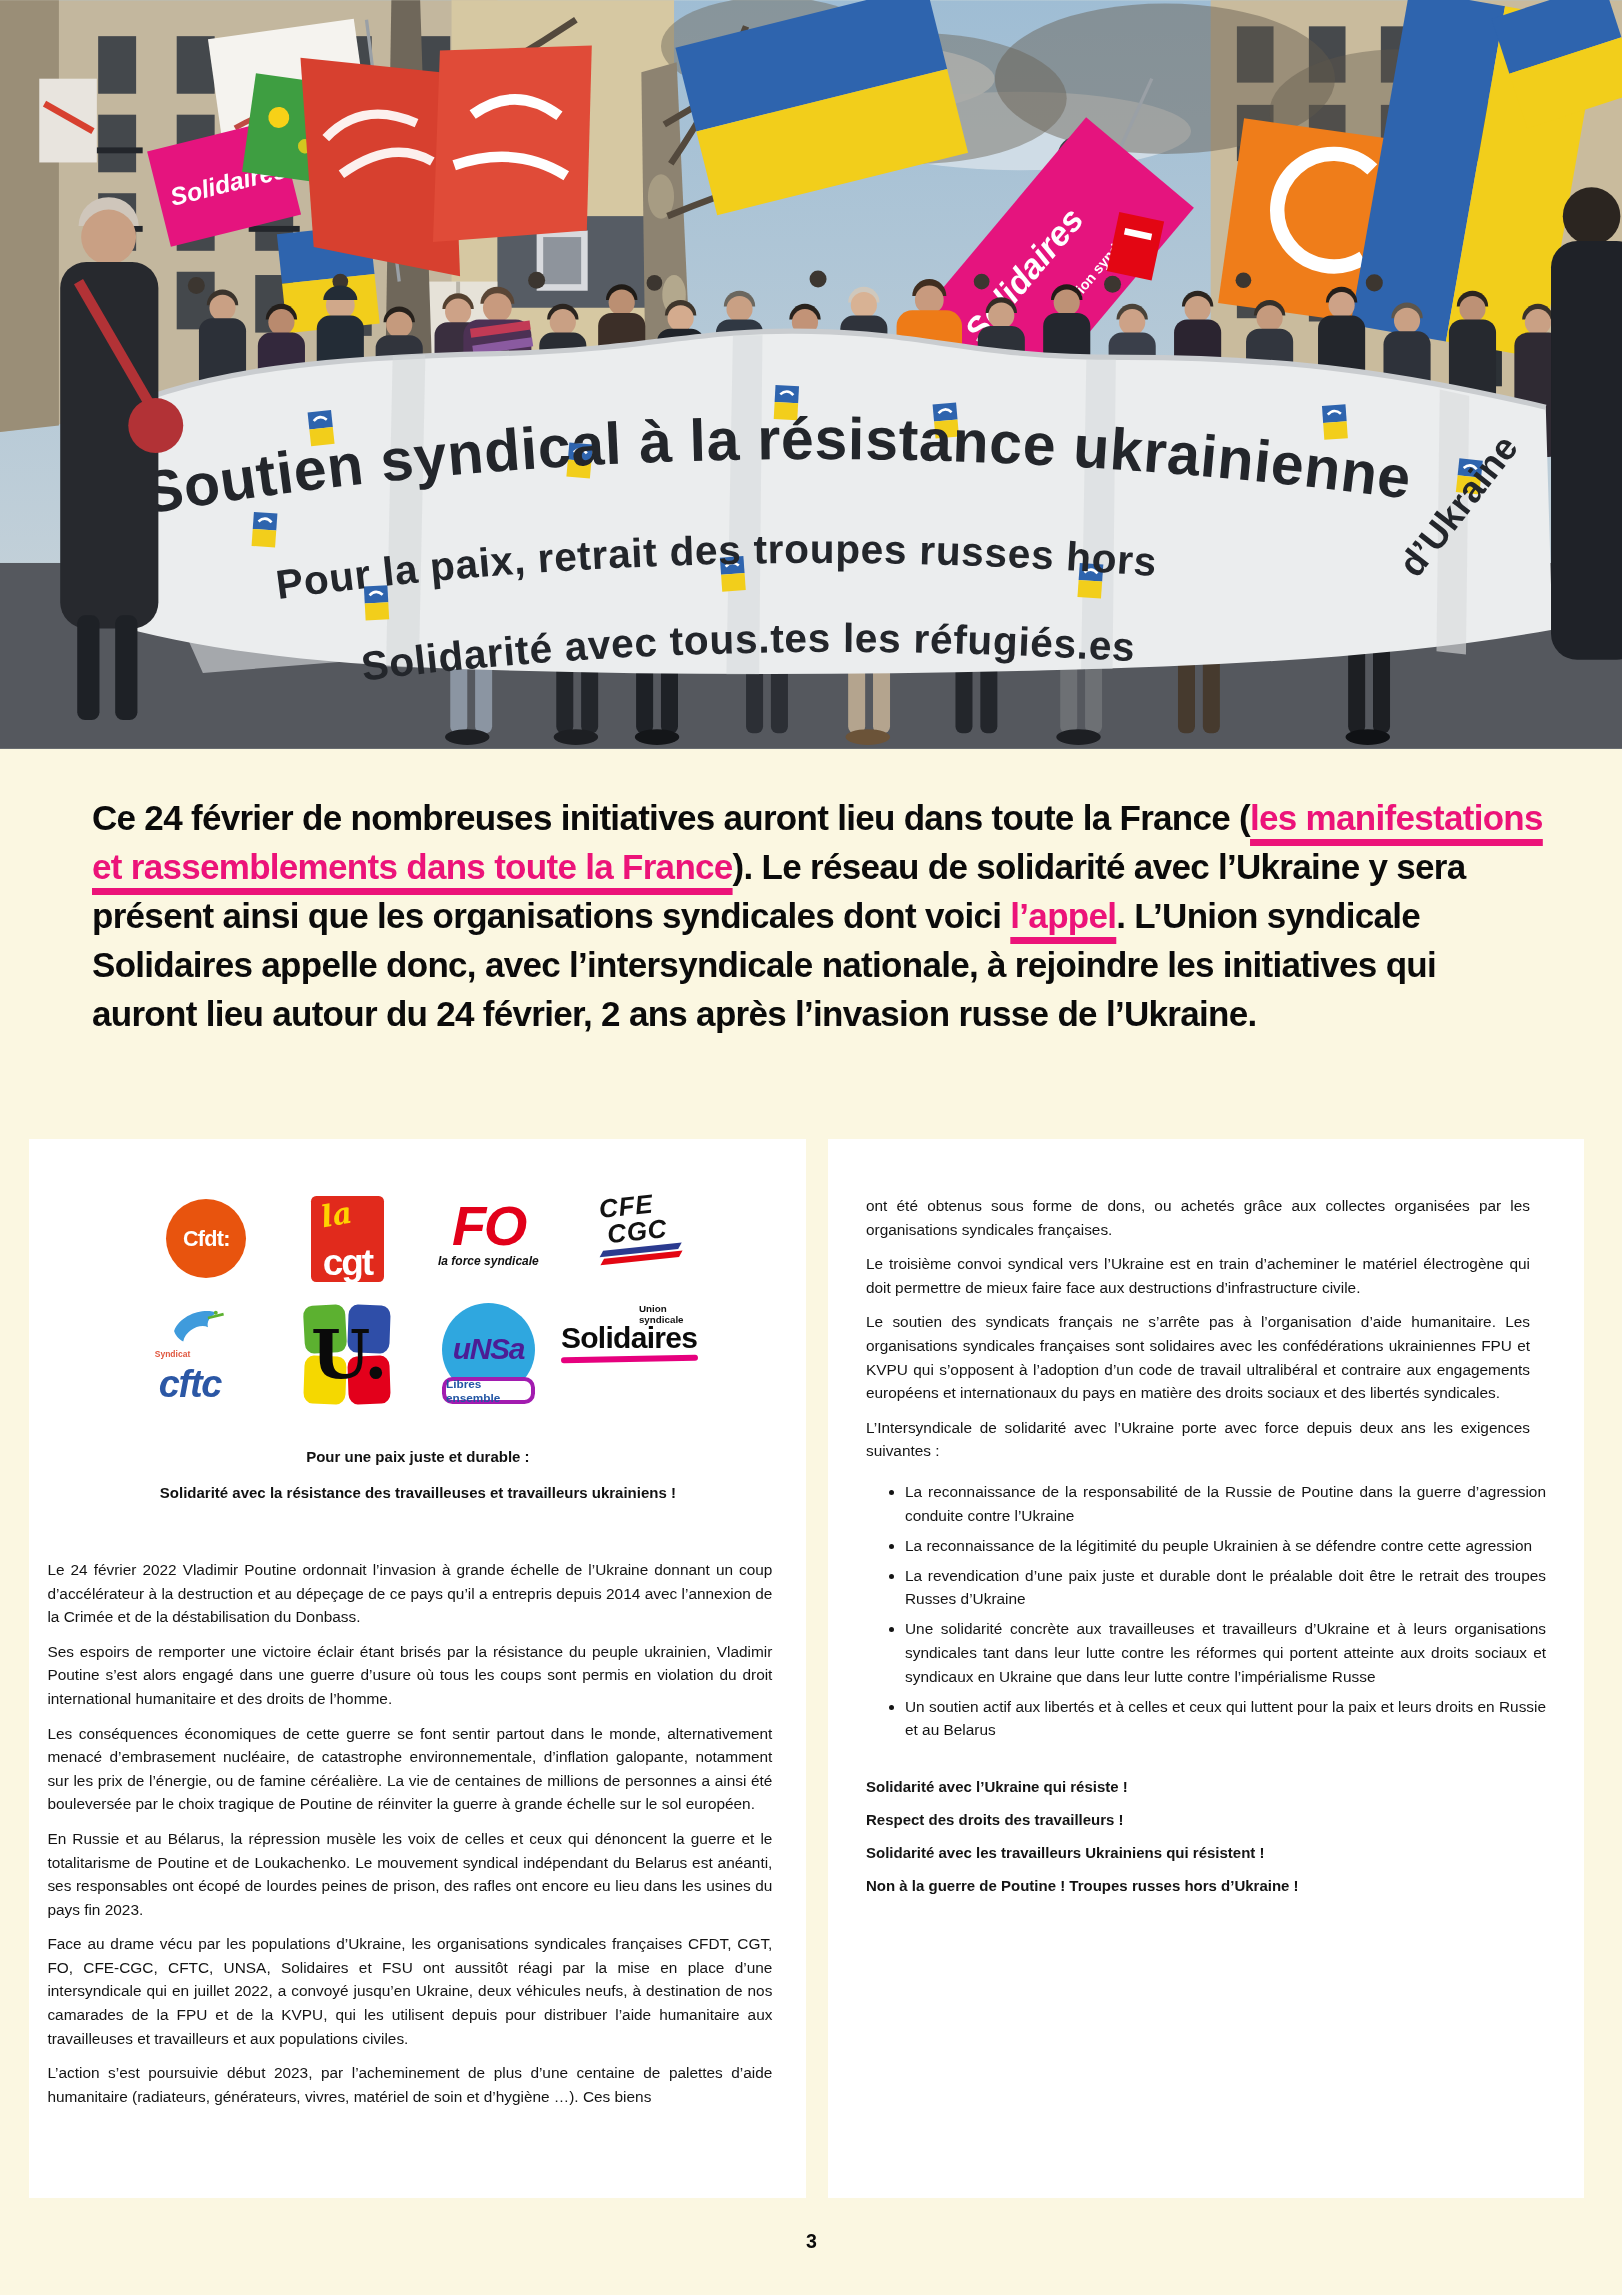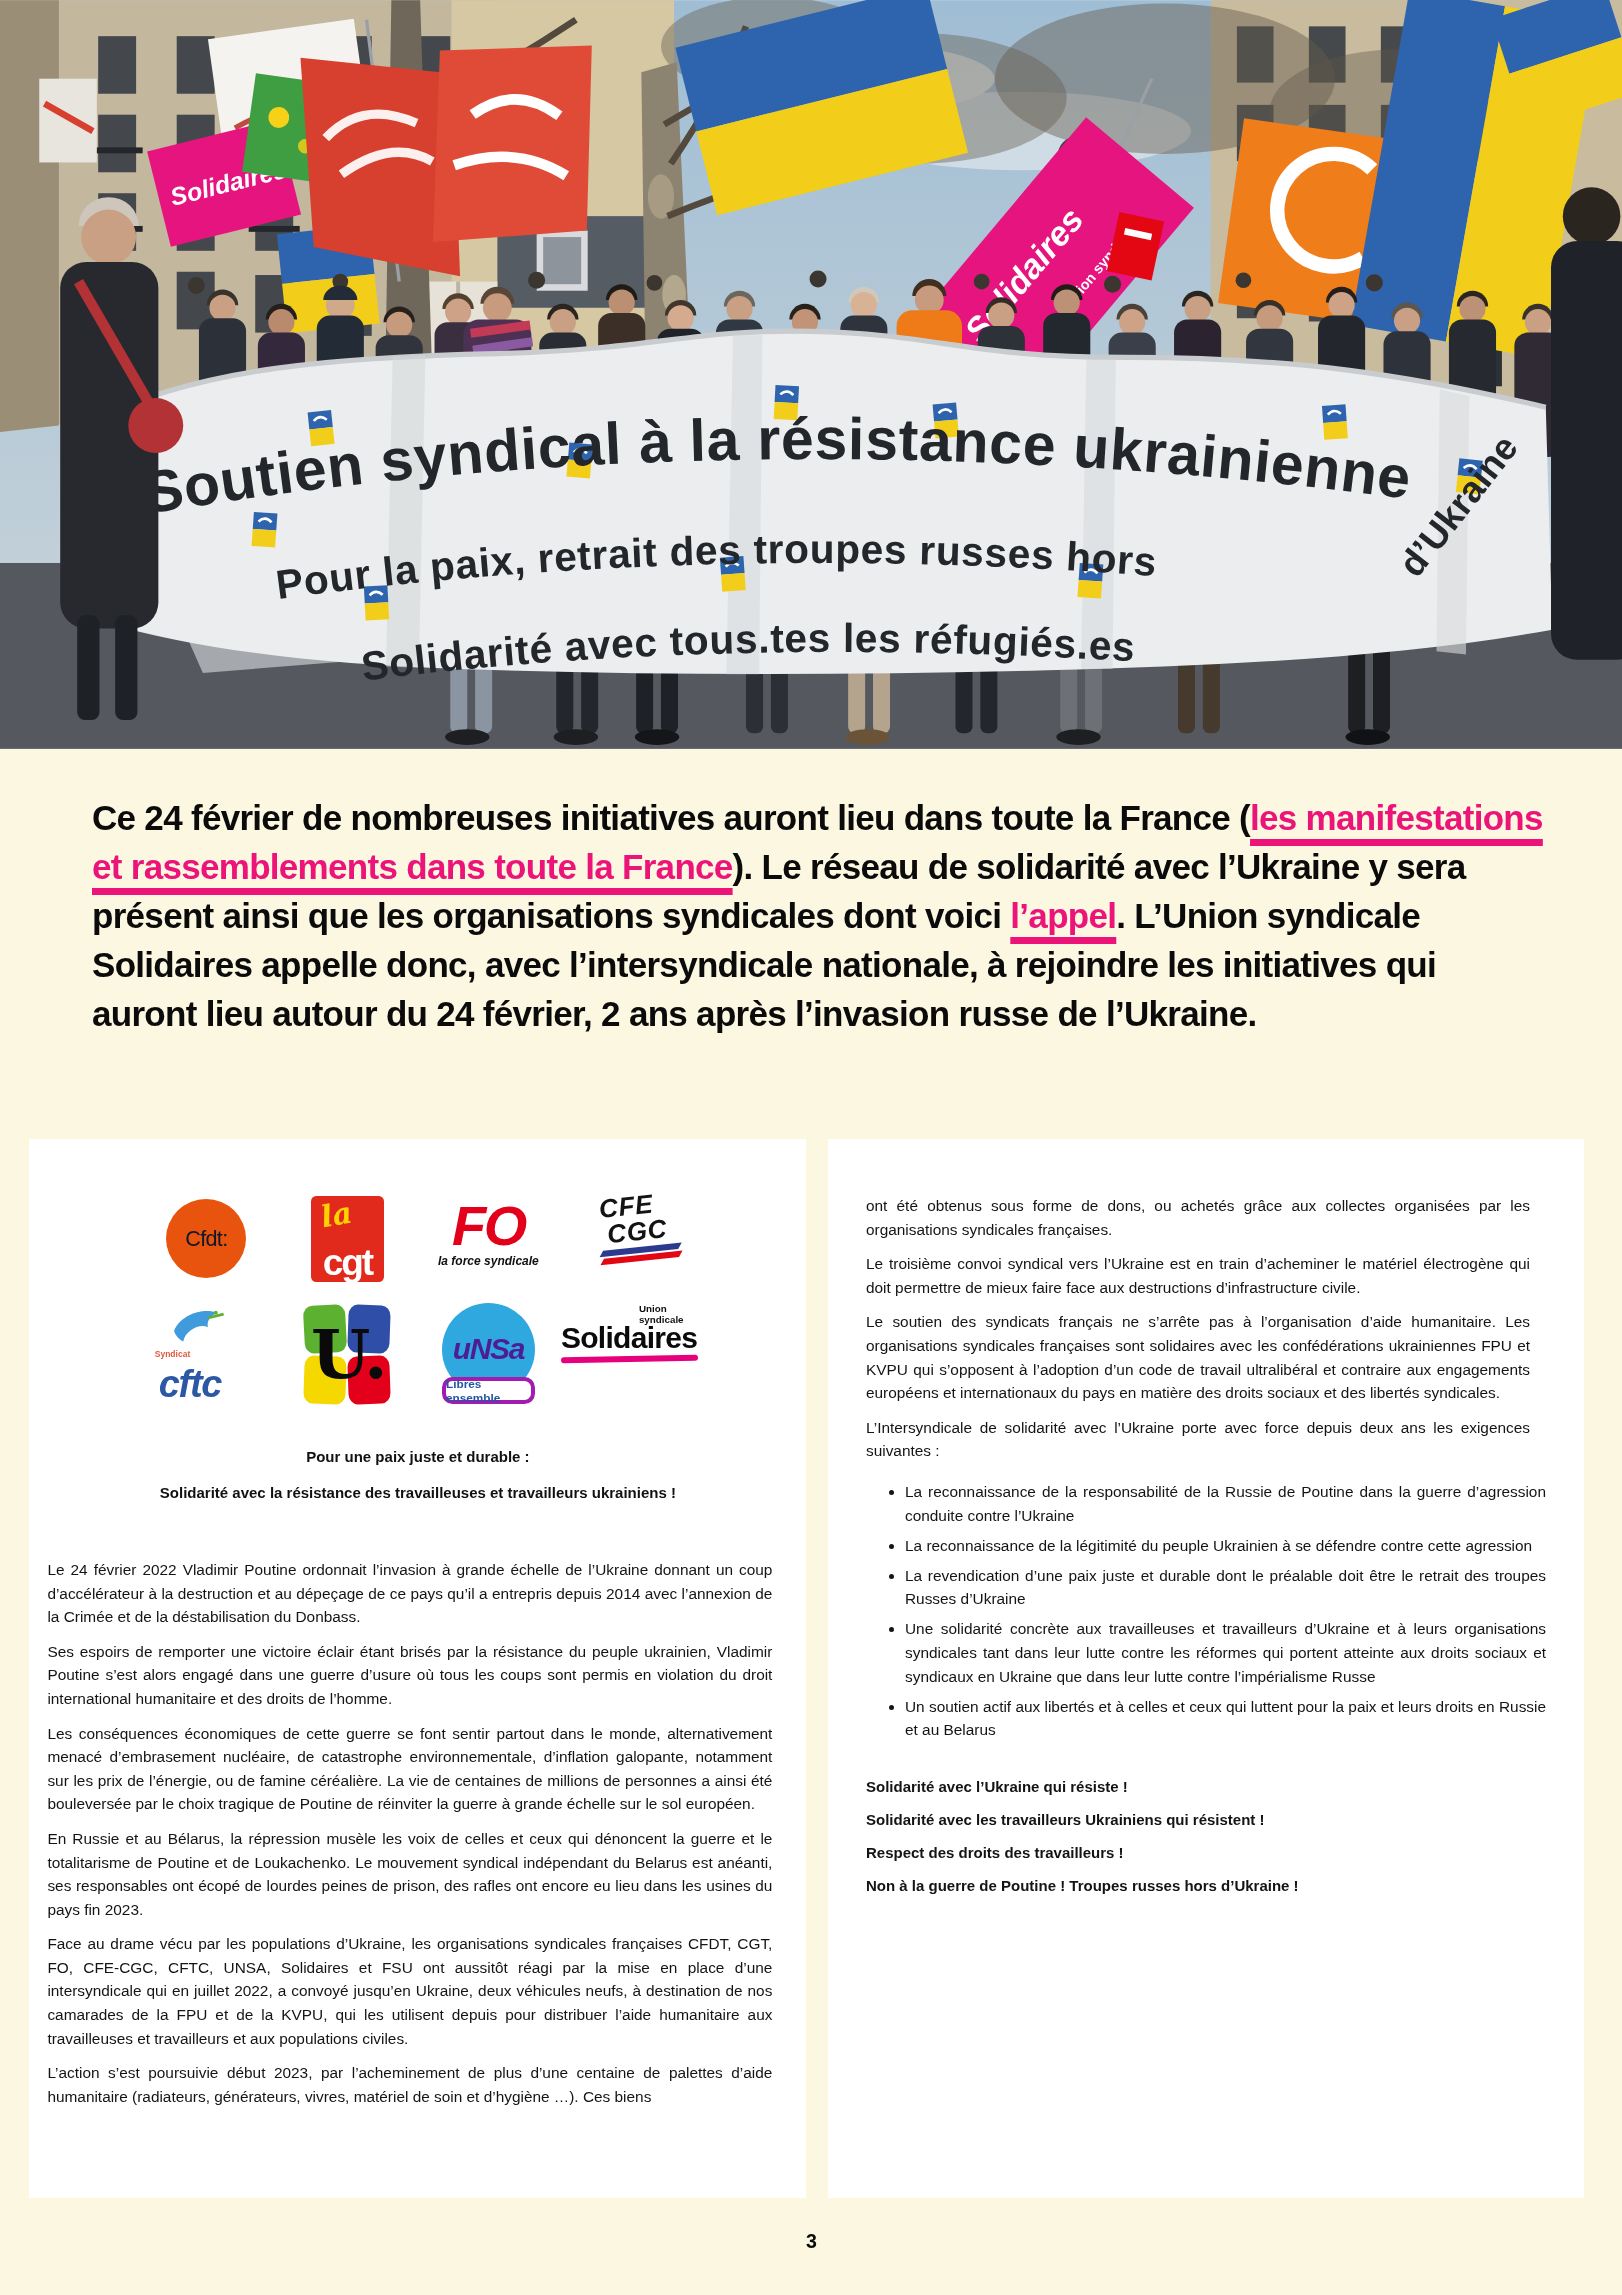--- a/index.html
+++ b/index.html
@@ -29,21 +29,21 @@
   .panel-right{left:828px;width:756px;height:1059px;}
   .body-text{font-size:15.4px;line-height:23.6px;text-align:justify;color:#141414;}
   .body-text p{margin:0 16px 11px 0;}
   
   .logos{display:grid;grid-template-columns:repeat(4,141px);justify-content:center;
          row-gap:15.7px;padding-top:52px;}
   .logo-cell{height:95px;display:flex;align-items:center;justify-content:center;position:relative;}
   .logo-cell.tall{height:105px;}
   .cfdt{width:80px;height:79px;background:#E8540E;border-radius:50%;
         display:flex;align-items:center;justify-content:center;
-        color:#0f172a;font-weight:normal;font-size:21.6px;letter-spacing:-0.7px;}
+        color:#ffffff;font-weight:bold;font-size:21.6px;letter-spacing:-0.7px;}
   .cgt{width:73px;height:86px;background:#E12A1C;border-radius:5.2px;position:relative;overflow:hidden;}
   .cgt-la{position:absolute;top:1.3px;left:10.5px;color:#FFD200;font-size:30px;font-style:italic;
           font-weight:bold;font-family:"DejaVu Serif",serif;transform:rotate(-10deg);}
   .cgt-main{position:absolute;bottom:0px;left:0;right:0;text-align:center;color:#fff;
             font-size:37px;font-weight:bold;letter-spacing:-2px;line-height:39px;}
   .fo{width:105px;height:82px;position:relative;text-align:center;}
   .fo-main{font-size:56px;line-height:56px;font-weight:bold;font-style:italic;color:#E2001A;letter-spacing:-2.6px;}
   .fo-sub{position:absolute;bottom:11.8px;left:0;right:0;font-size:12px;font-weight:bold;font-style:italic;color:#101010;
           text-shadow:0.7px 0.7px 0 #fff,-0.7px -0.7px 0 #fff,0.7px -0.7px 0 #fff,-0.7px 0.7px 0 #fff;}
   .cfecgc{width:111px;height:92px;position:relative;transform:rotate(-6deg);text-align:center;}
@@ -619,21 +619,21 @@
     <p>L’Intersyndicale de solidarité avec l’Ukraine porte avec force depuis deux ans les exigences suivantes :</p>
     <ul class="bullets">
       <li>La reconnaissance de la responsabilité de la Russie de Poutine dans la guerre d’agression conduite contre l’Ukraine</li>
       <li>La reconnaissance de la légitimité du peuple Ukrainien à se défendre contre cette agression</li>
       <li>La revendication d’une paix juste et durable dont le préalable doit être le retrait des troupes Russes d’Ukraine</li>
       <li>Une solidarité concrète aux travailleuses et travailleurs d’Ukraine et à leurs organisations syndicales tant dans leur lutte contre les réformes qui portent atteinte aux droits sociaux et syndicaux en Ukraine que dans leur lutte contre l’impérialisme Russe</li>
       <li>Un soutien actif aux libertés et à celles et ceux qui luttent pour la paix et leurs droits en Russie et au Belarus</li>
     </ul>
     <div class="slogans">
       <p class="slogan">Solidarité avec l’Ukraine qui résiste !</p>
+      <p class="slogan">Respect des droits des travailleurs !</p>
       <p class="slogan">Solidarité avec les travailleurs Ukrainiens qui résistent !</p>
-      <p class="slogan">Respect des droits des travailleurs !</p>
       <p class="slogan">Non à la guerre de Poutine ! Troupes russes hors d’Ukraine !</p>
     </div>
   </div>
 </div>
 
 <div class="page-number">3</div>
 
 
 </body></html>

